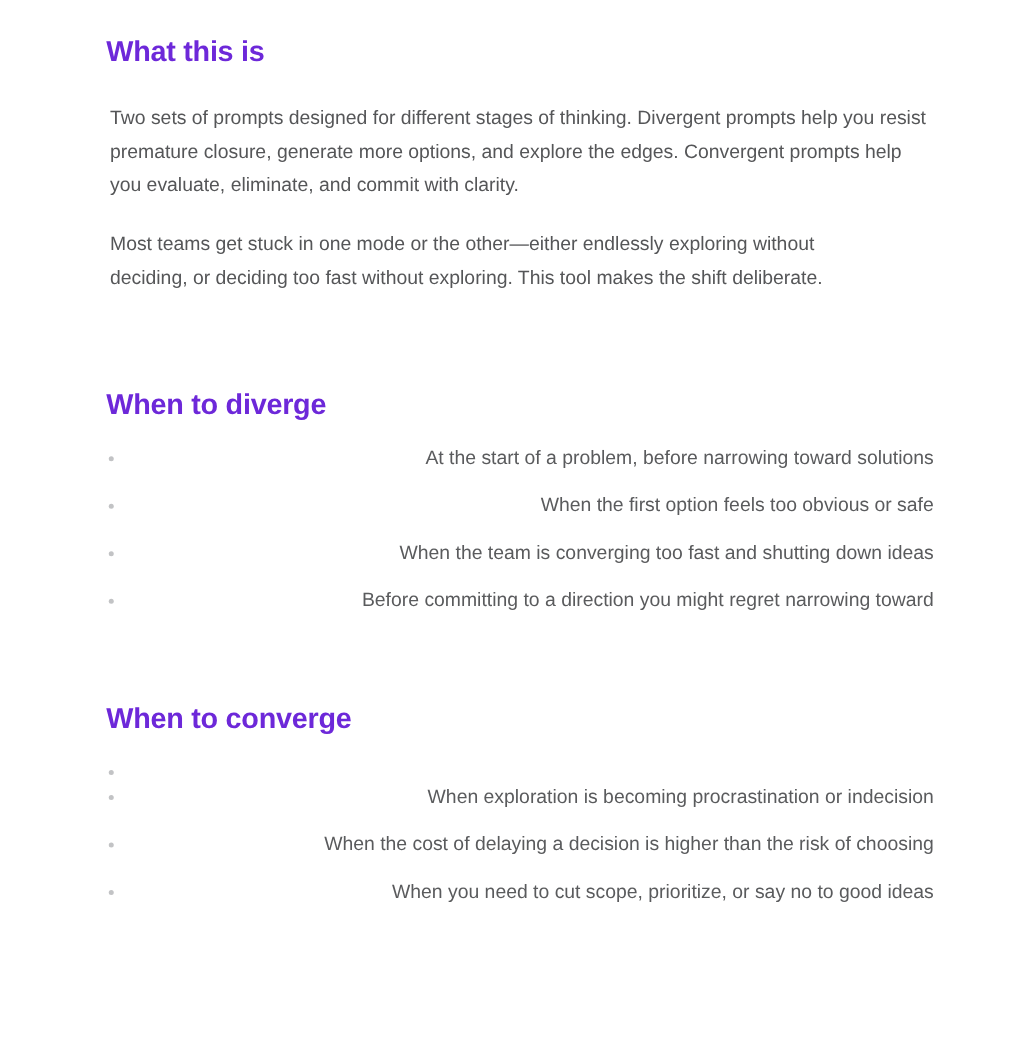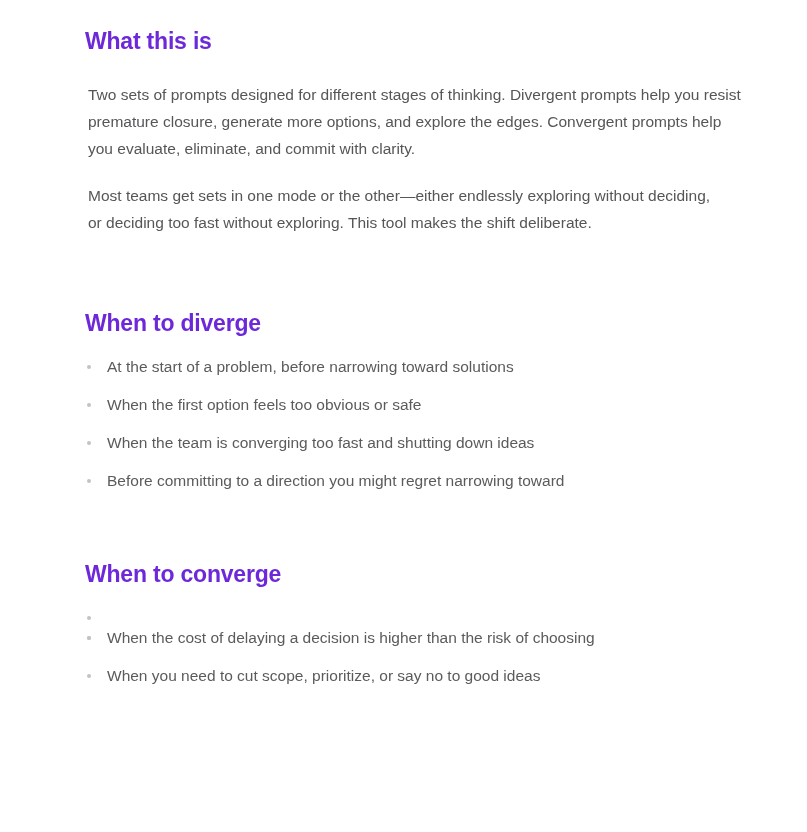--- a/index.html
+++ b/index.html
@@ -60,20 +60,21 @@
     padding: 0;
     padding-top: 21px;
   }
   .bullet-item {
     position: relative;
     padding-left: 22px;
     margin-bottom: 20px;
     color: #5a5b5d;
     font-size: 15.5px;
     line-height: 18px;
+    text-align: right;
   }
   .bullet-item:last-child {
     margin-bottom: 0;
   }
   .bullet-dot {
     position: absolute;
     left: 2px;
     top: 7px;
     width: 4px;
     height: 4px;
@@ -82,21 +83,21 @@
   }
 </style>
 </head>
 <body>
 
 <div class="page">
 
   <section class="section section--first">
     <h2 class="section-title">What this is</h2>
     <p class="body-text first-para">Two sets of prompts designed for different stages of thinking. Divergent prompts help you resist premature closure, generate more options, and explore the edges. Convergent prompts help you evaluate, eliminate, and commit with clarity.</p>
-    <p class="body-text next-para">Most teams get sets in one mode or the other—either endlessly exploring without deciding, or deciding too fast without exploring. This tool makes the shift deliberate.</p>
+    <p class="body-text next-para">Most teams get stuck in one mode or the other—either endlessly exploring without deciding, or deciding too fast without exploring. This tool makes the shift deliberate.</p>
   </section>
 
   <section class="section section--spaced">
     <h2 class="section-title">When to diverge</h2>
     <ul class="bullet-list">
       <li class="bullet-item">
         <span class="bullet-dot"></span>
         <span>At the start of a problem, before narrowing toward solutions</span>
       </li>
       <li class="bullet-item">
@@ -115,20 +116,21 @@
   </section>
 
   <section class="section section--spaced">
     <h2 class="section-title">When to converge</h2>
     <ul class="bullet-list">
       <li class="bullet-item">
         <span class="bullet-dot"></span>
       </li>
       <li class="bullet-item">
         <span class="bullet-dot"></span>
+        <span>When exploration is becoming procrastination or indecision</span>
       </li>
       <li class="bullet-item">
         <span class="bullet-dot"></span>
         <span>When the cost of delaying a decision is higher than the risk of choosing</span>
       </li>
       <li class="bullet-item">
         <span class="bullet-dot"></span>
         <span>When you need to cut scope, prioritize, or say no to good ideas</span>
       </li>
     </ul>

